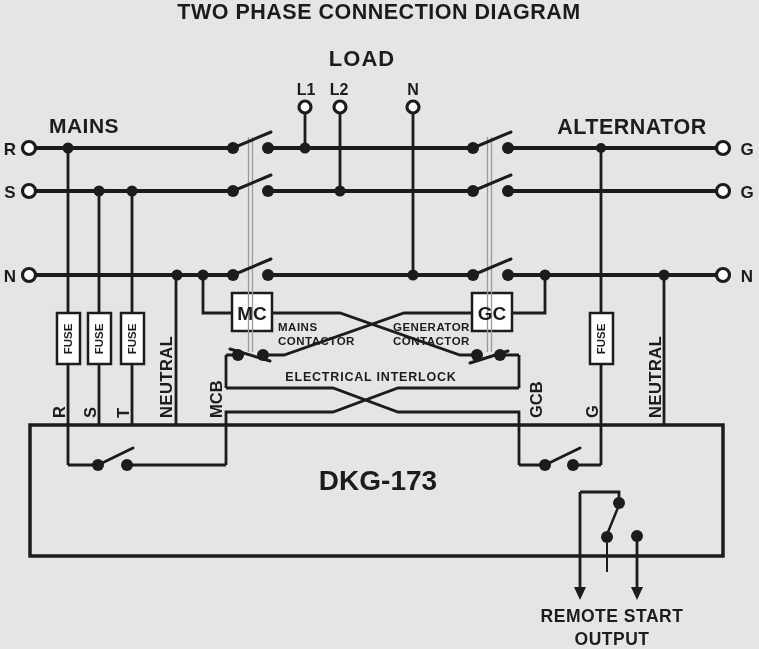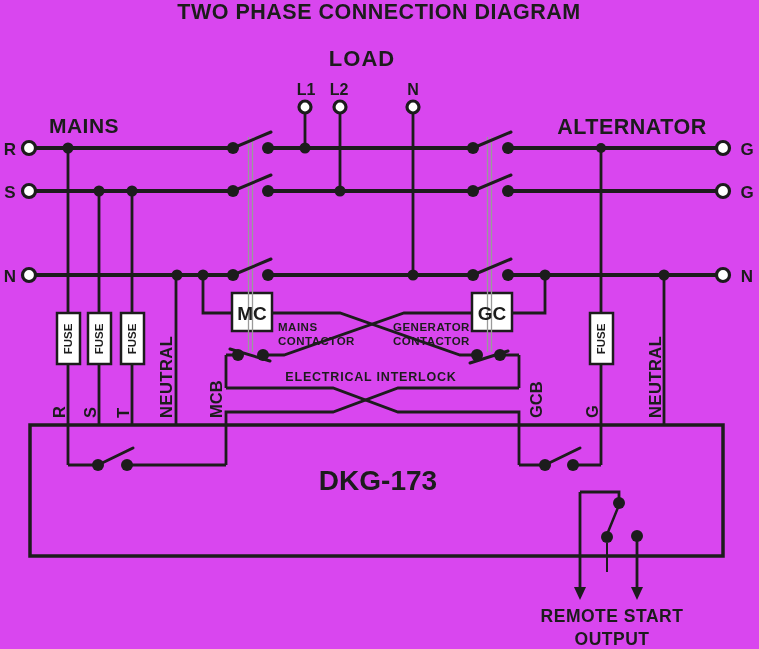--- a/index.html
+++ b/index.html
@@ -1,16 +1,16 @@
 <!DOCTYPE html>
 <html><head>
 <meta charset="utf-8">
 <style>
   html,body{margin:0;padding:0;background:#ffffff;}
-  .stage{position:relative;width:759px;height:649px;background:#d946ef;overflow:hidden;}
+  .stage{position:relative;width:759px;height:649px;background:#e5e5e5;overflow:hidden;}
   svg{display:block;font-family:"Liberation Sans", sans-serif;}
   text{fill:#1c1c1c;font-weight:bold;}
   .ink{stroke:#1c1c1c;}
   .bus{stroke-width:4;fill:none;}
   .wire{stroke-width:2.8;fill:none;}
   .blade{stroke-width:3;fill:none;stroke-linecap:round;}
   .thin{stroke:#9a9a9a;stroke-width:1.3;fill:none;}
   .boxw{fill:#ffffff;stroke:#1c1c1c;stroke-width:2.5;}
   .bigbox{fill:none;stroke:#1c1c1c;stroke-width:3.5;}
   .dot{fill:#1c1c1c;stroke:none;}

